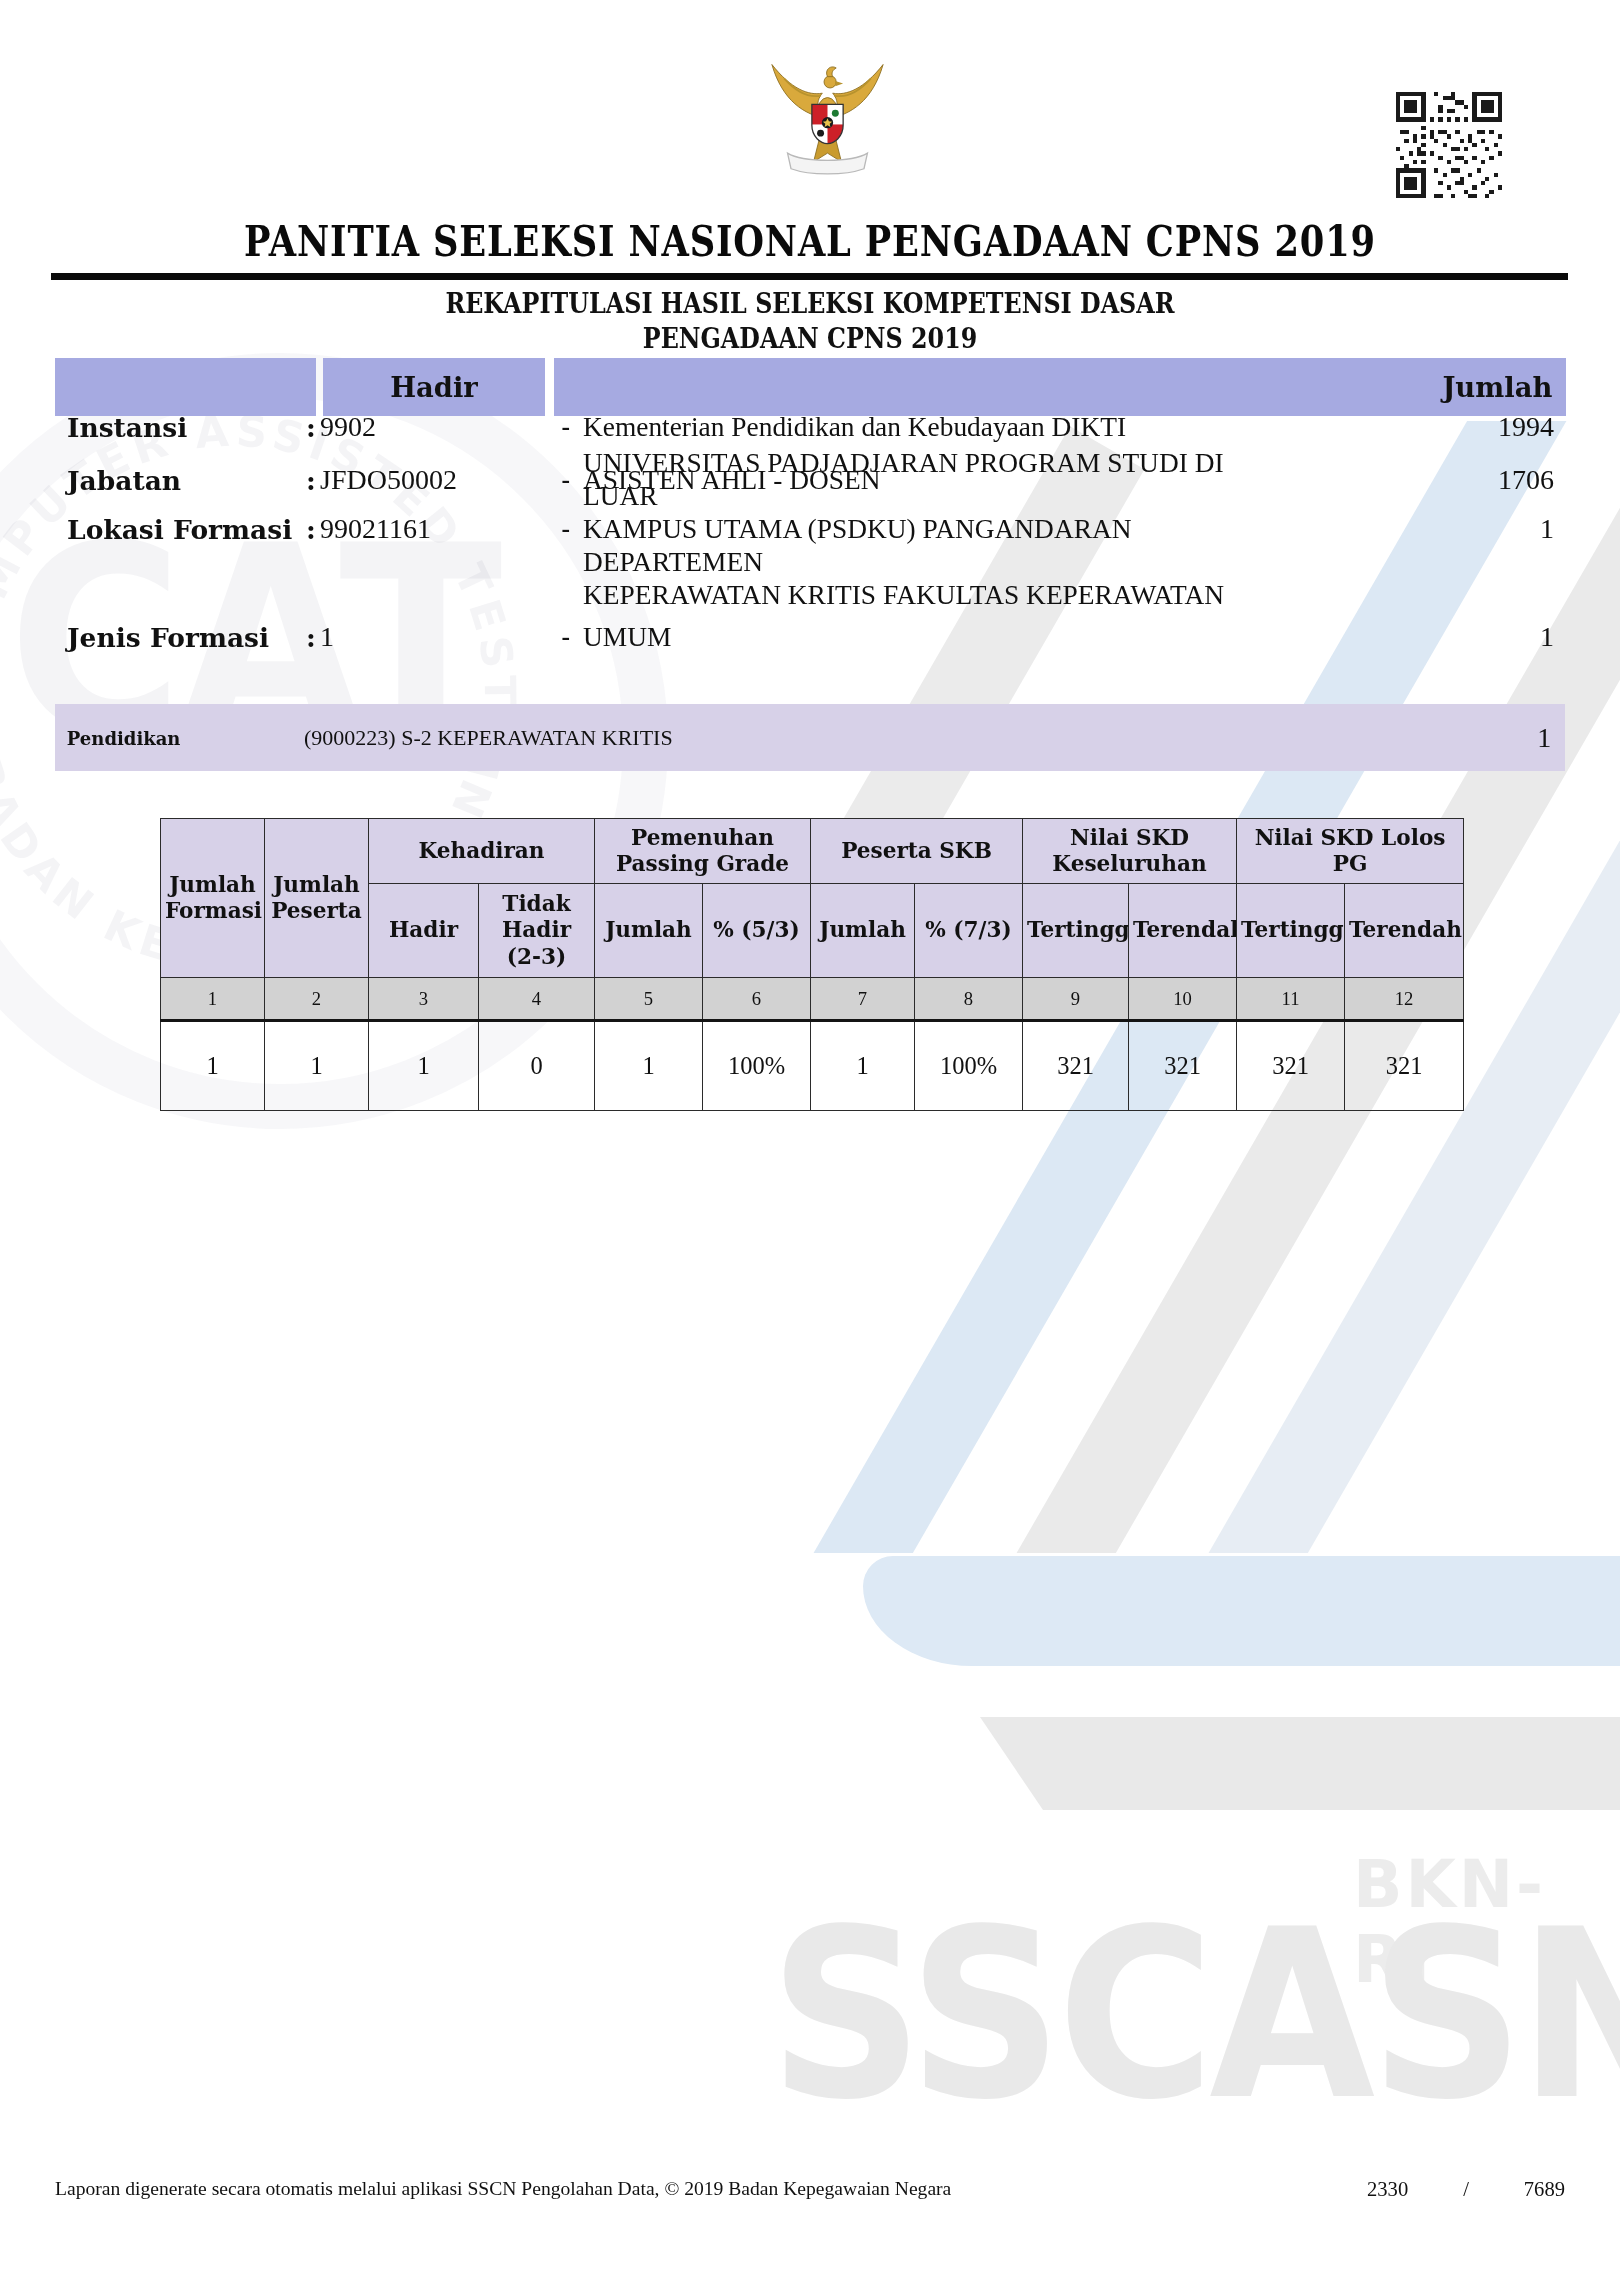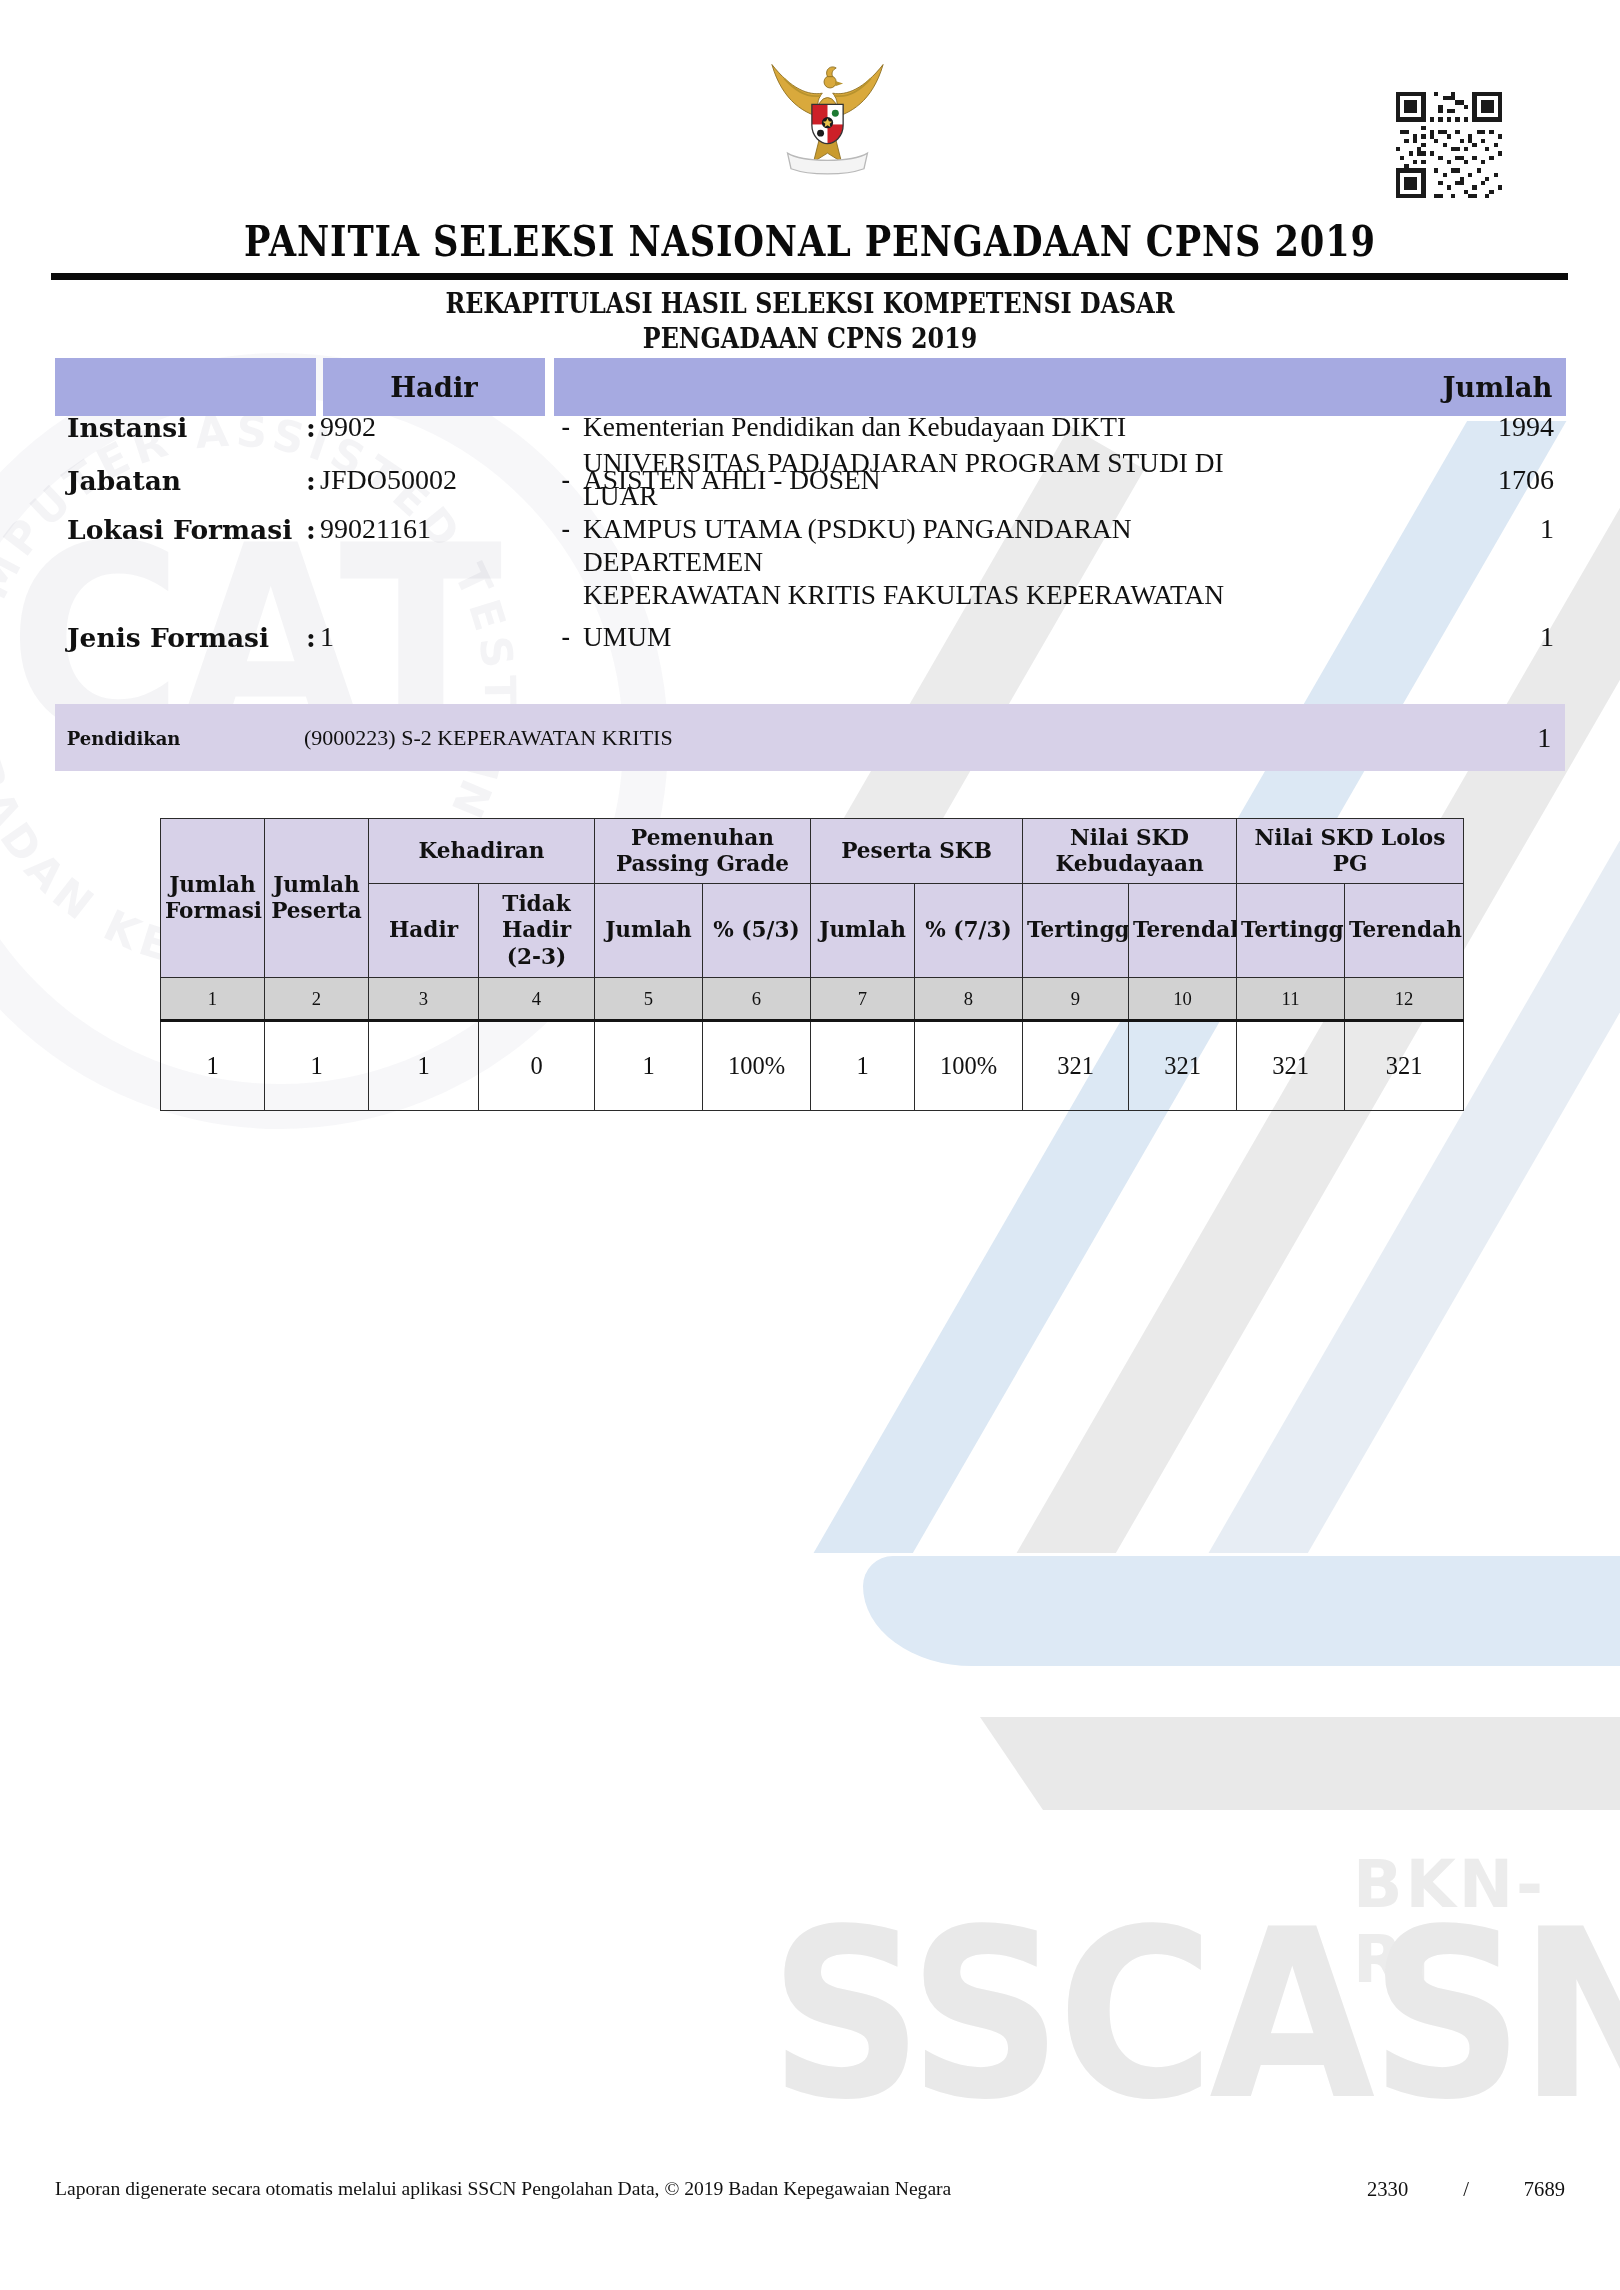--- a/index.html
+++ b/index.html
@@ -232,21 +232,21 @@
           <col style="width:108px">
           <col style="width:119px">
       </colgroup>
       <tbody>
           <tr class="grph">
         <th rowspan="2">Jumlah Formasi</th>
         <th rowspan="2">Jumlah Peserta</th>
         <th colspan="2">Kehadiran</th>
         <th colspan="2">Pemenuhan Passing Grade</th>
         <th colspan="2">Peserta SKB</th>
-        <th colspan="2">Nilai SKD Kebudayaan</th>
+        <th colspan="2">Nilai SKD Keseluruhan</th>
         <th colspan="2">Nilai SKD Lolos PG</th>
       </tr>
       <tr class="subh">
         <th>Hadir</th>
         <th>Tidak Hadir (2-3)</th>
         <th>Jumlah</th>
         <th>% (5/3)</th>
         <th>Jumlah</th>
         <th>% (7/3)</th>
         <th>Tertinggi</th>

